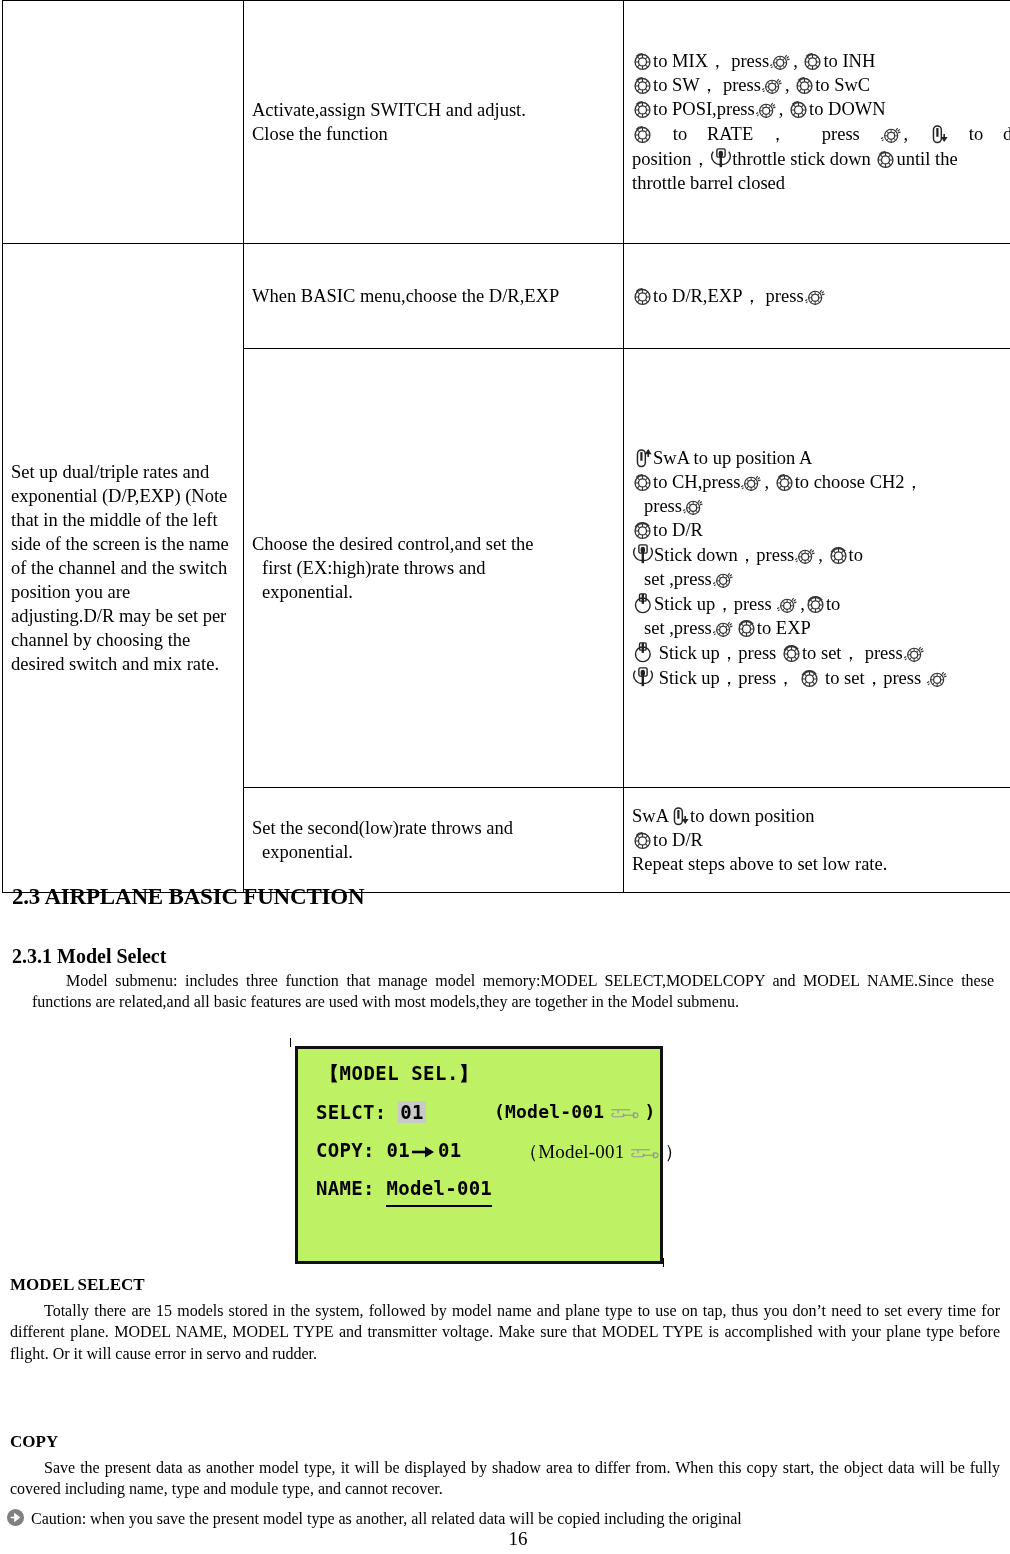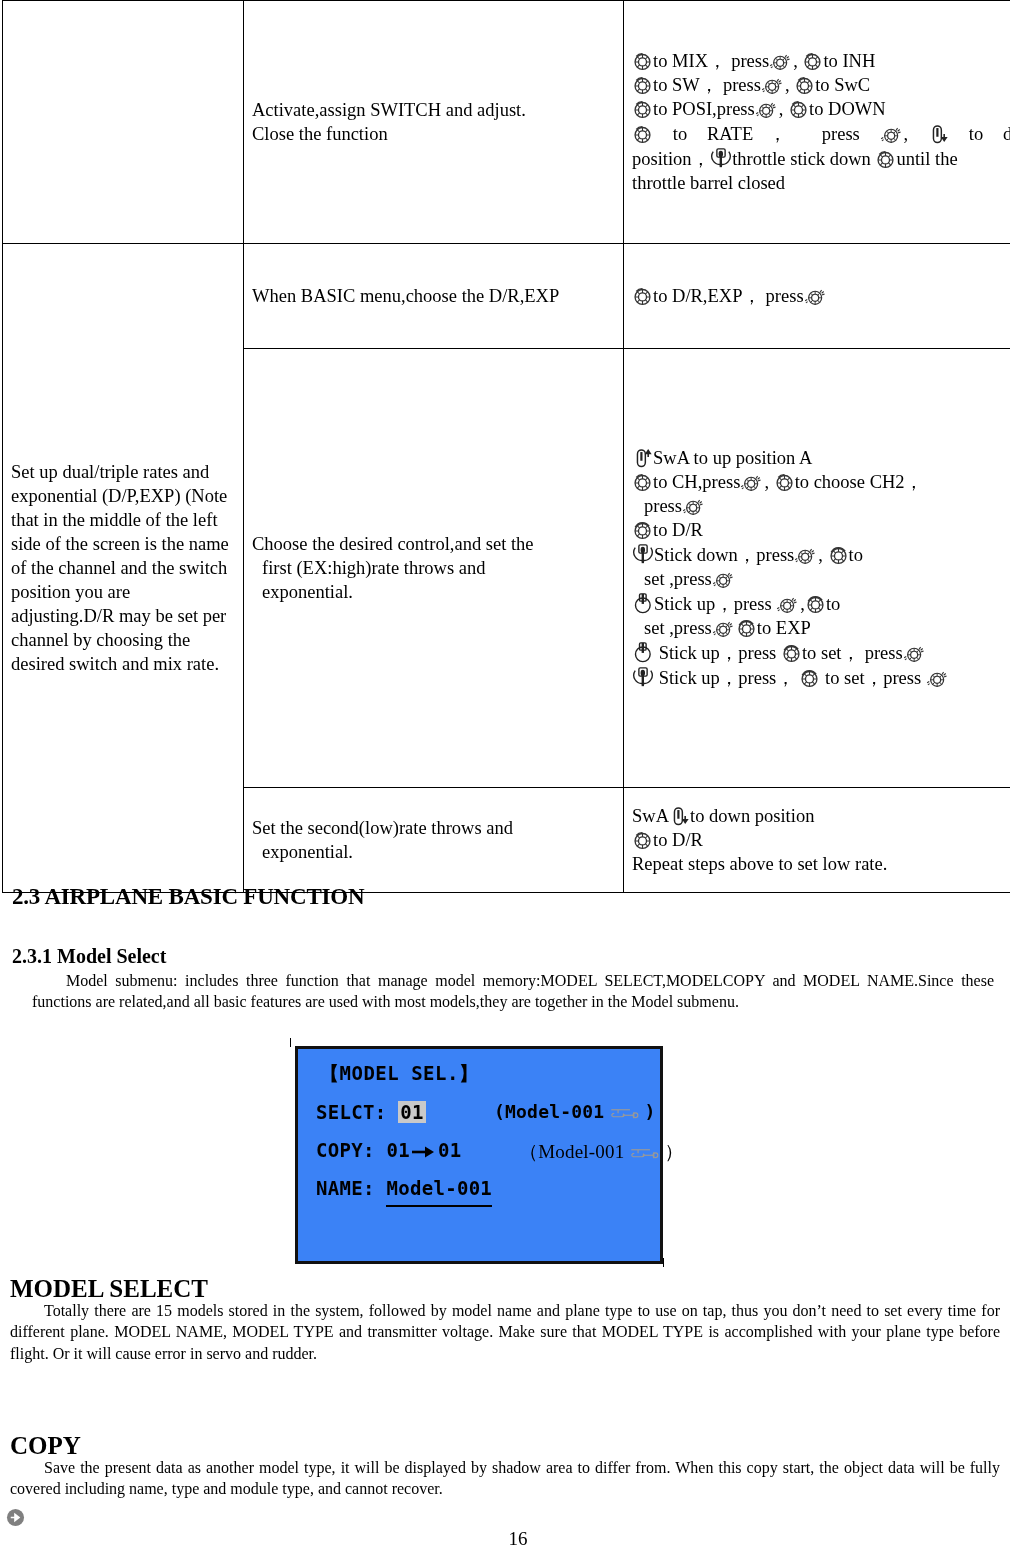--- a/index.html
+++ b/index.html
@@ -75,32 +75,32 @@
   .para {
     position: absolute;
     font-size: 16px;
     line-height: 1.34;
     text-align: justify;
   }
   .para.firstind { text-indent: 34px; }
   .bold-lbl {
     position: absolute;
     font-weight: bold;
-    font-size: 25px;
+    font-size: 17px;
   }
 
   
   .lcd {
     position: absolute;
     left: 295px;
     top: 1046px;
     width: 368px;
     height: 218px;
     border: 3px solid #111;
-    background: #3b82f6;
+    background: #bef264;
     box-sizing: border-box;
     font-family: "DejaVu Sans Mono", "Liberation Mono", monospace;
   }
   .lcd-title {
     position: absolute;
     left: 22px;
     top: 12px;
     font-size: 19px;
     font-weight: bold;
     letter-spacing: 0.5px;
@@ -608,16 +608,16 @@
 <div class="bold-lbl" style="left:10px; top:1275px;">MODEL SELECT</div>
 <div class="para firstind" style="left:10px; top:1300px; width:990px; text-align:justify;">Totally there are 15 models stored in the system, followed by model name and plane type to use on tap, thus you don’t need to set every time for different plane. MODEL NAME, MODEL TYPE and transmitter voltage. Make sure that MODEL TYPE is accomplished with your plane type before flight. Or it will cause error in servo and rudder.</div>
 
 <div class="bold-lbl" style="left:10px; top:1432px;">COPY</div>
 <div class="para firstind" style="left:10px; top:1457px; width:990px; text-align:justify;">Save the present data as another model type, it will be displayed by shadow area to differ from. When this copy start, the object data will be fully covered including name, type and module type, and cannot recover.</div>
 
 <div class="para" style="left:6px; top:1508px; width:998px; text-align:left;">
   <span class="caution-bullet"><svg width="19" height="19" viewBox="0 0 20 20">
         <circle cx="10" cy="10" r="9" fill="#808080"></circle>
         <path d="M5 10 L12 10 M9.5 6.8 L13.6 10 L9.5 13.2 Z" stroke="#fff" stroke-width="1.8" fill="#fff"></path>
-      </svg></span>
+      </svg></span><span>Caution: when you save the present model type as another, all related data will be copied including the original</span>
 </div>
 
 <div class="pageno" style="top:1528px;padding-left:13px;">16</div>
 
 </body></html>

